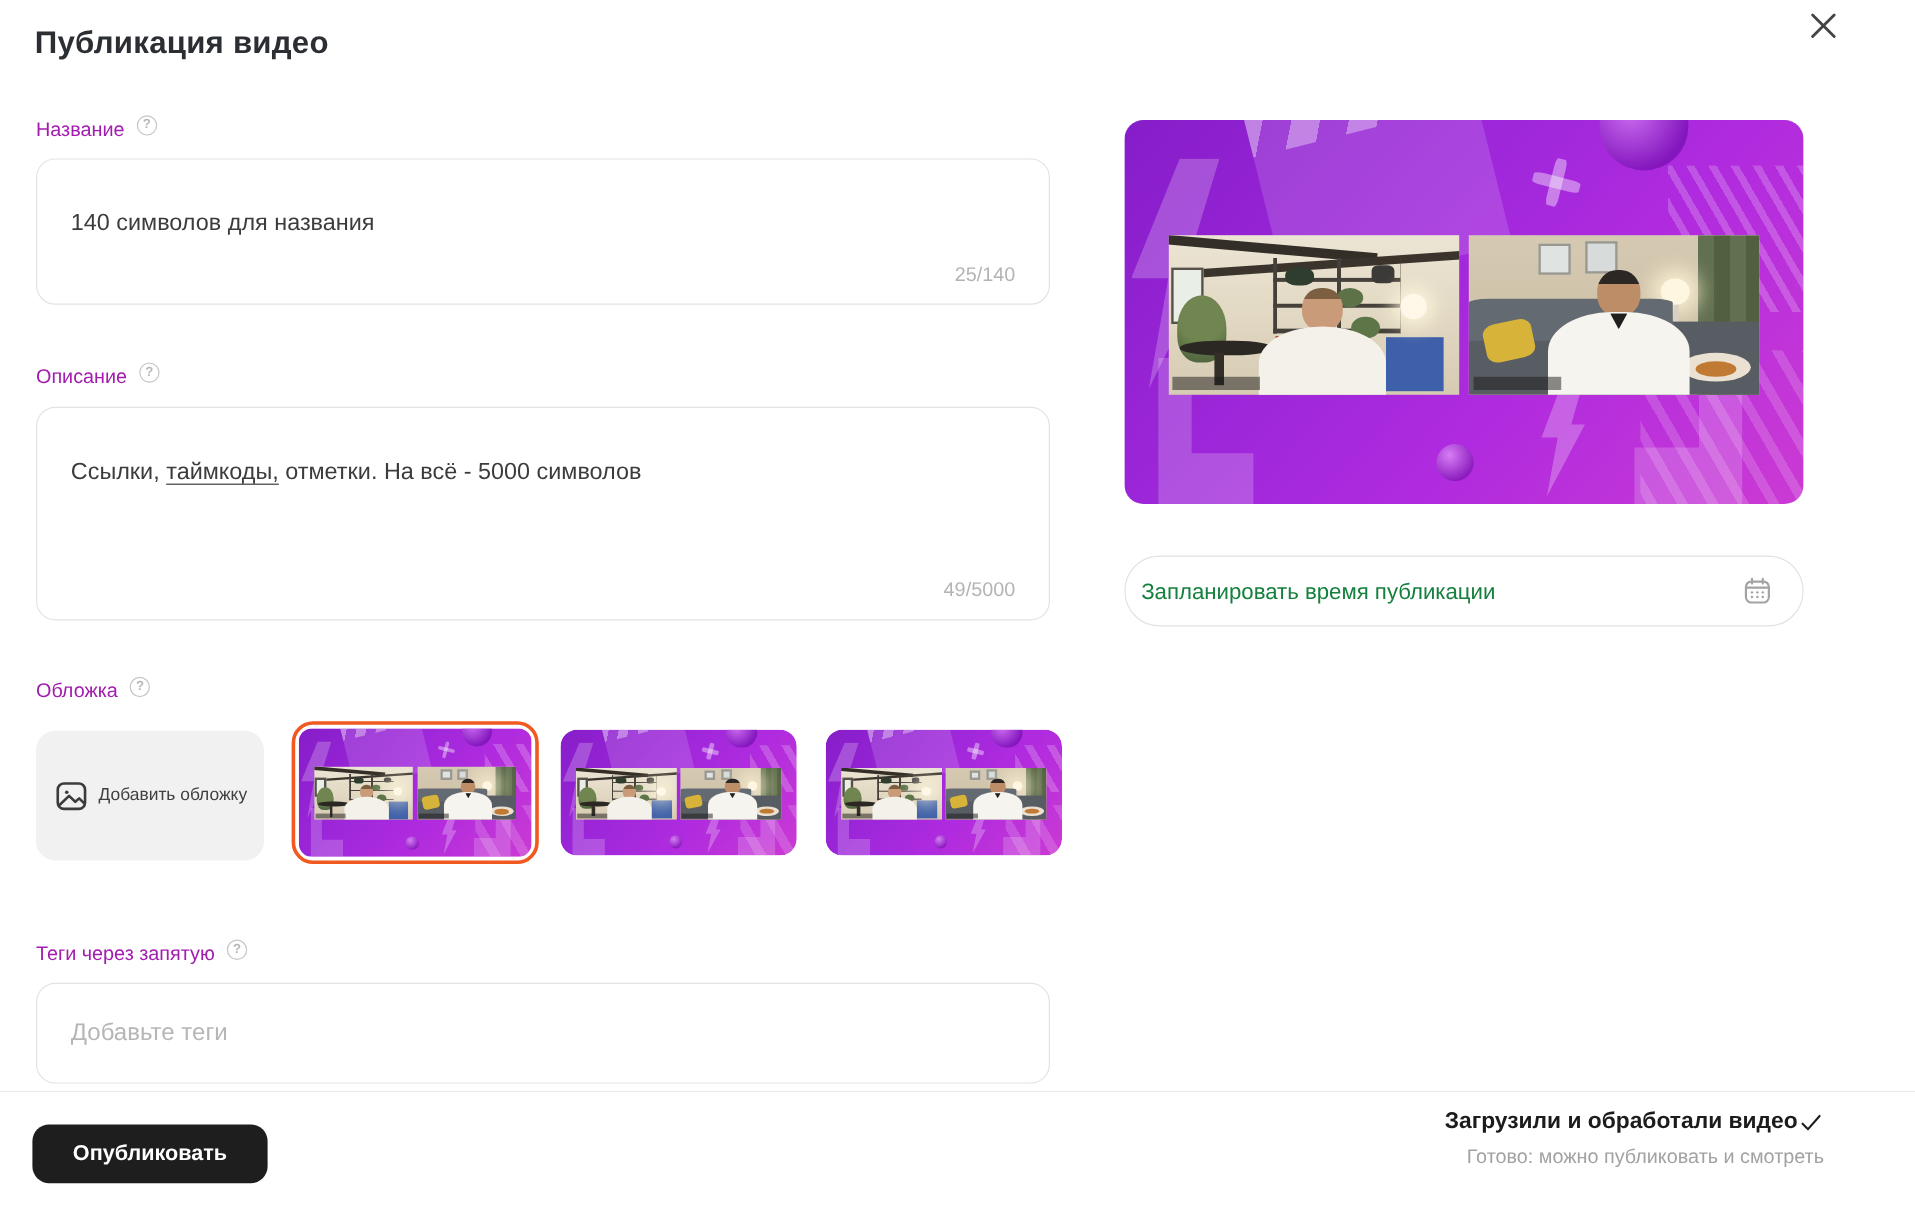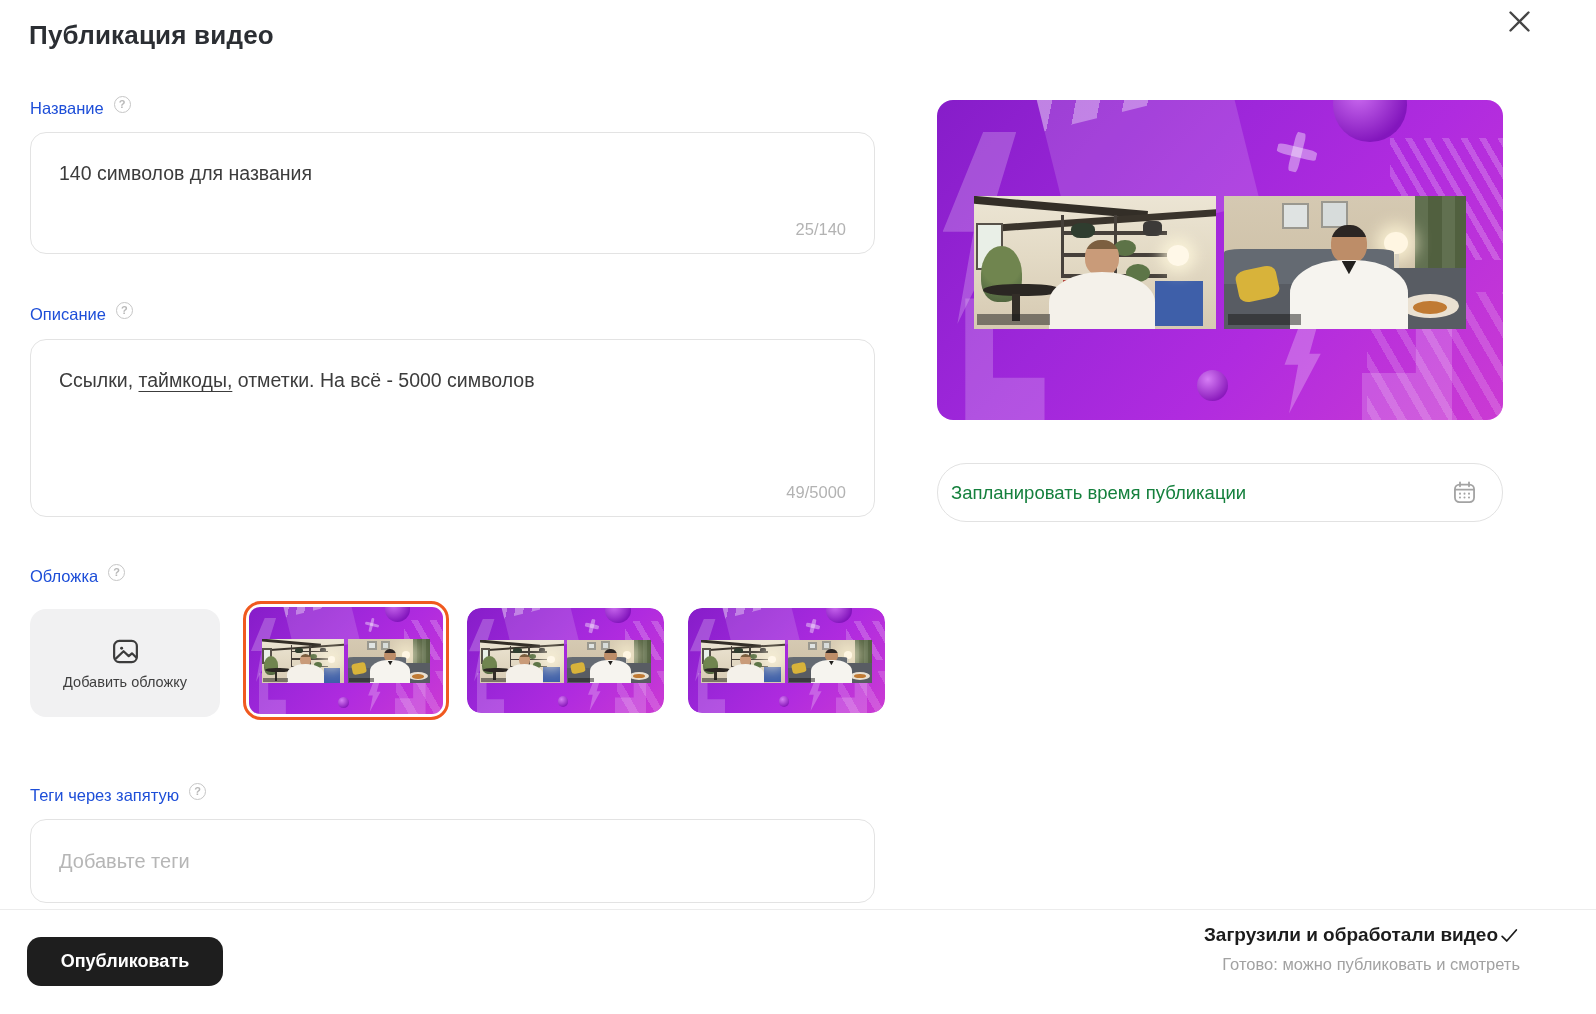--- a/index.html
+++ b/index.html
@@ -10,53 +10,53 @@
     color:#333; overflow: hidden;
   }
   .abs { position:absolute; }
 
   
   .dialog-title { left:29px; top:20px; font-size:26px; font-weight:700; color:#2b2e33; letter-spacing:.2px; }
   .close-btn { left:1498px; top:0; width:42px; height:42px; display:flex; align-items:center; justify-content:center; cursor:pointer; background:none; border:none; }
 
   
   .label-row { display:flex; align-items:flex-start; gap:10px; }
-  .field-label { font-size:16.5px; color:#1d4ed8; }
+  .field-label { font-size:16.5px; color:#a21caf; }
   .help-icon {
     width:17px; height:17px; border:1.5px solid #c6c6c6; border-radius:50%;
     color:#b8b8b8; font-size:11px; font-weight:700; line-height:1;
     display:inline-flex; align-items:center; justify-content:center; margin-top:-3px; cursor:pointer;
   }
 
   
   .input-box {
     background:#fff; border:1px solid #e3e3e3; border-radius:16px; position:absolute;
   }
-  .input-text { position:absolute; left:28px; top:27px; right:40px; font-size:19.5px; color:#3c3c3c; line-height:1.35; }
+  .input-text { position:absolute; left:28px; top:40px; right:40px; font-size:19.5px; color:#3c3c3c; line-height:1.35; }
   .char-counter { position:absolute; right:28px; bottom:14px; font-size:16.5px; color:#b3b3b3; }
   .squiggle {
     text-decoration-line: underline;
     text-decoration-style: wavy;
     text-decoration-color:#e23b30;
     text-decoration-thickness:2px;
     text-underline-offset:4px;
     text-decoration-skip-ink:none;
     text-decoration:underline;
   }
   .tags-input {
     position:absolute; left:0; top:0; width:100%; height:100%;
     border:none; outline:none; background:transparent;
     font-family:inherit; font-size:20px; color:#3e3e3e; padding:0 28px; border-radius:16px;
   }
   .tags-input::placeholder { color:#b6b6b6; opacity:1; }
 
   
   .add-cover-btn {
     left:30px; top:609px; width:190px; height:108px; background:#f1f1f2; border:none; border-radius:16px;
-    display:flex; flex-direction:column; align-items:center; justify-content:center; gap:7px; cursor:pointer;
+    display:flex; flex-direction:row; align-items:center; justify-content:center; gap:7px; cursor:pointer;
   }
   .add-cover-label { font-size:14.5px; color:#3f3f3f; font-family:inherit; }
 
   .thumb { cursor:pointer; overflow:hidden; }
   .thumb-selected {
     left:243px; top:601px; width:206px; height:119px;
     border:3px solid #f0591f; border-radius:18px; background:#fff; padding:3px;
   }
   .thumb-selected .cover-wrap { position:relative; width:100%; height:100%; border-radius:11px; overflow:hidden; }
   .thumb-plain { width:197px; height:105px; border-radius:14px; }

